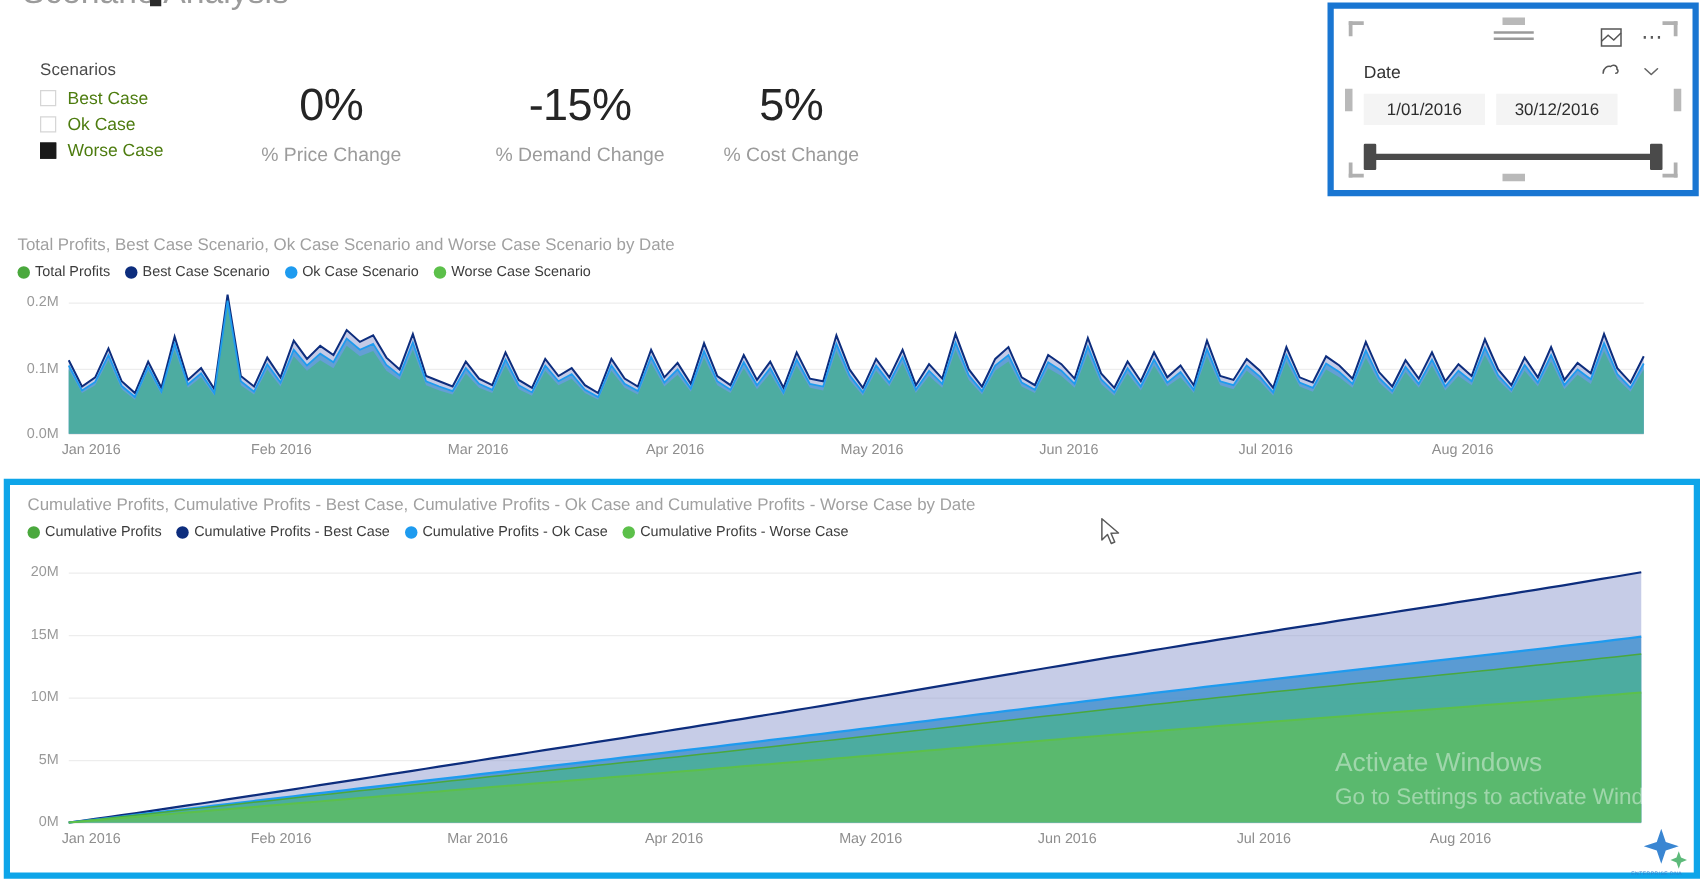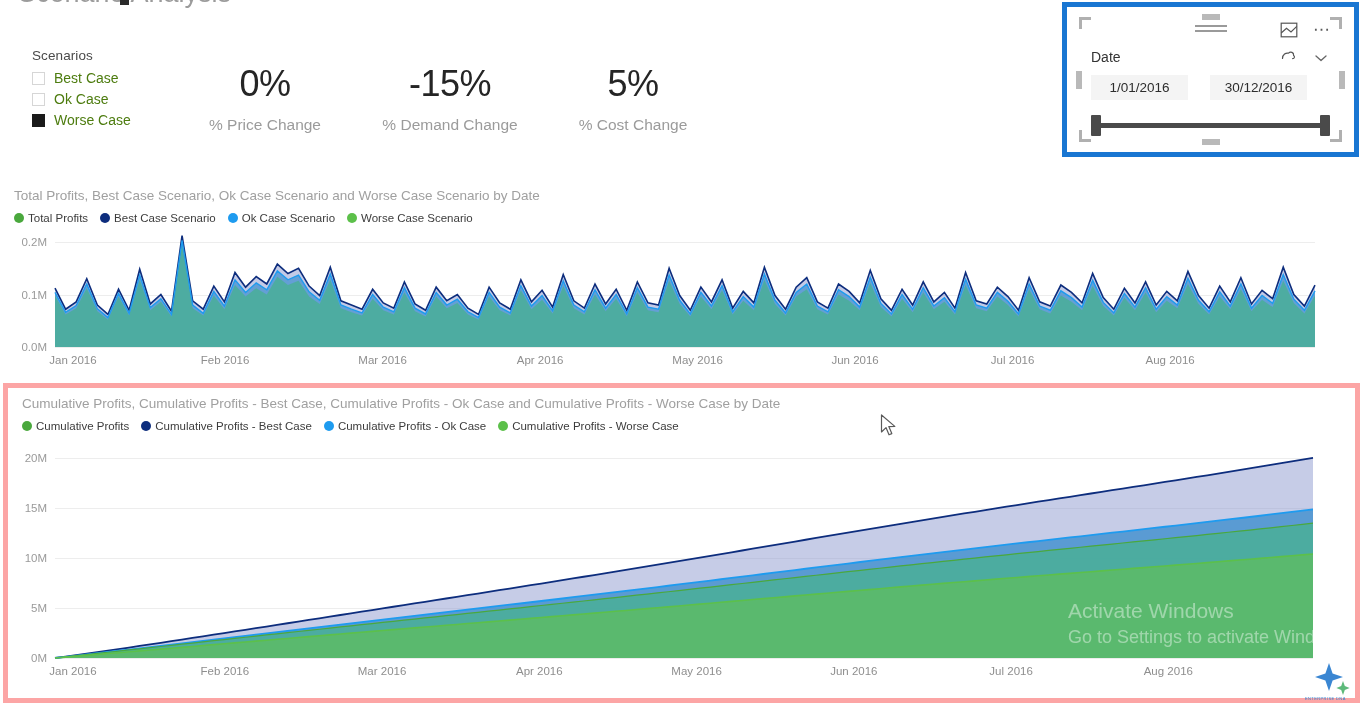--- a/index.html
+++ b/index.html
@@ -41,21 +41,21 @@
   
   .kpi { position:absolute; text-align:center; }
   .kpi .val {
     font-size:36px; color:#252525; font-weight:400; line-height:1;
     letter-spacing:-.5px;
   }
   .kpi .cap {
     font-size:15.5px; color:#9b9b9b; margin-top:14px; white-space:nowrap;
   }
   #kpi-price  { left:180px; top:66px; width:170px; }
-  #kpi-demand { left:362px; top:66px; width:176px; }
+  #kpi-demand { left:376px; top:66px; width:176px; }
   #kpi-cost   { left:548px; top:66px; width:170px; }
 
   
   .slicer-sel {
     position:absolute; left:1062px; top:2px; width:297px; height:155px;
     border:5px solid #1976d2; background:#fff;
   }
   .slicer-inner {
     position:absolute; inset:10px 12px 10px 12px; background:#fff;
   }
@@ -90,21 +90,21 @@
     position:absolute; right:10px; top:9px; cursor:pointer;
     font-size:17px; color:#5a5a5a; line-height:8px; letter-spacing:2px;
   }
   .slicer-label {
     position:absolute; left:12px; top:32px;
     font-size:14px; color:#333;
   }
   .ic-eraser { position:absolute; right:46px; top:32px; cursor:pointer; }
   .ic-chev   { position:absolute; right:14px; top:33px; cursor:pointer; }
 
-  .date-inputs { position:absolute; left:12px; top:58px; display:flex; gap:22px; }
+  .date-inputs { position:absolute; left:12px; top:58px; display:flex; gap:9px; }
   .date-inp {
     background:#f4f4f4; border:none; padding:5px 10px;
     font-size:13.5px; color:#2d2d2d; width:97px;
     font-family:"Liberation Sans", sans-serif; text-align:center;
   }
   .range-wrap { position:absolute; left:12px; right:12px; top:98px; height:22px; }
   .range-track {
     position:absolute; left:6px; right:6px; top:8px; height:5px; background:#4a4a4a;
   }
   .range-knob {
@@ -112,21 +112,21 @@
     border-radius:1px; cursor:pointer;
   }
   .range-knob.l { left:0; }
   .range-knob.r { right:0; }
 
   
   .panel { position:absolute; background:#fff; }
   #panel-top { left:0px; top:180px; width:1363px; height:200px; }
   #panel-bottom {
     left:3px; top:383px; width:1357px; height:320px;
-    border:5px solid #fca5a5;
+    border:5px solid #0ea5e9;
   }
   .ch-title {
     position:absolute; left:14px; top:8px;
     font-size:13.5px; color:#a0a0a0; white-space:nowrap;
   }
   .legend {
     position:absolute; left:14px; top:32px; display:flex; align-items:center;
     gap:12px; white-space:nowrap;
   }
   .lg { display:flex; align-items:center; gap:4px; }

